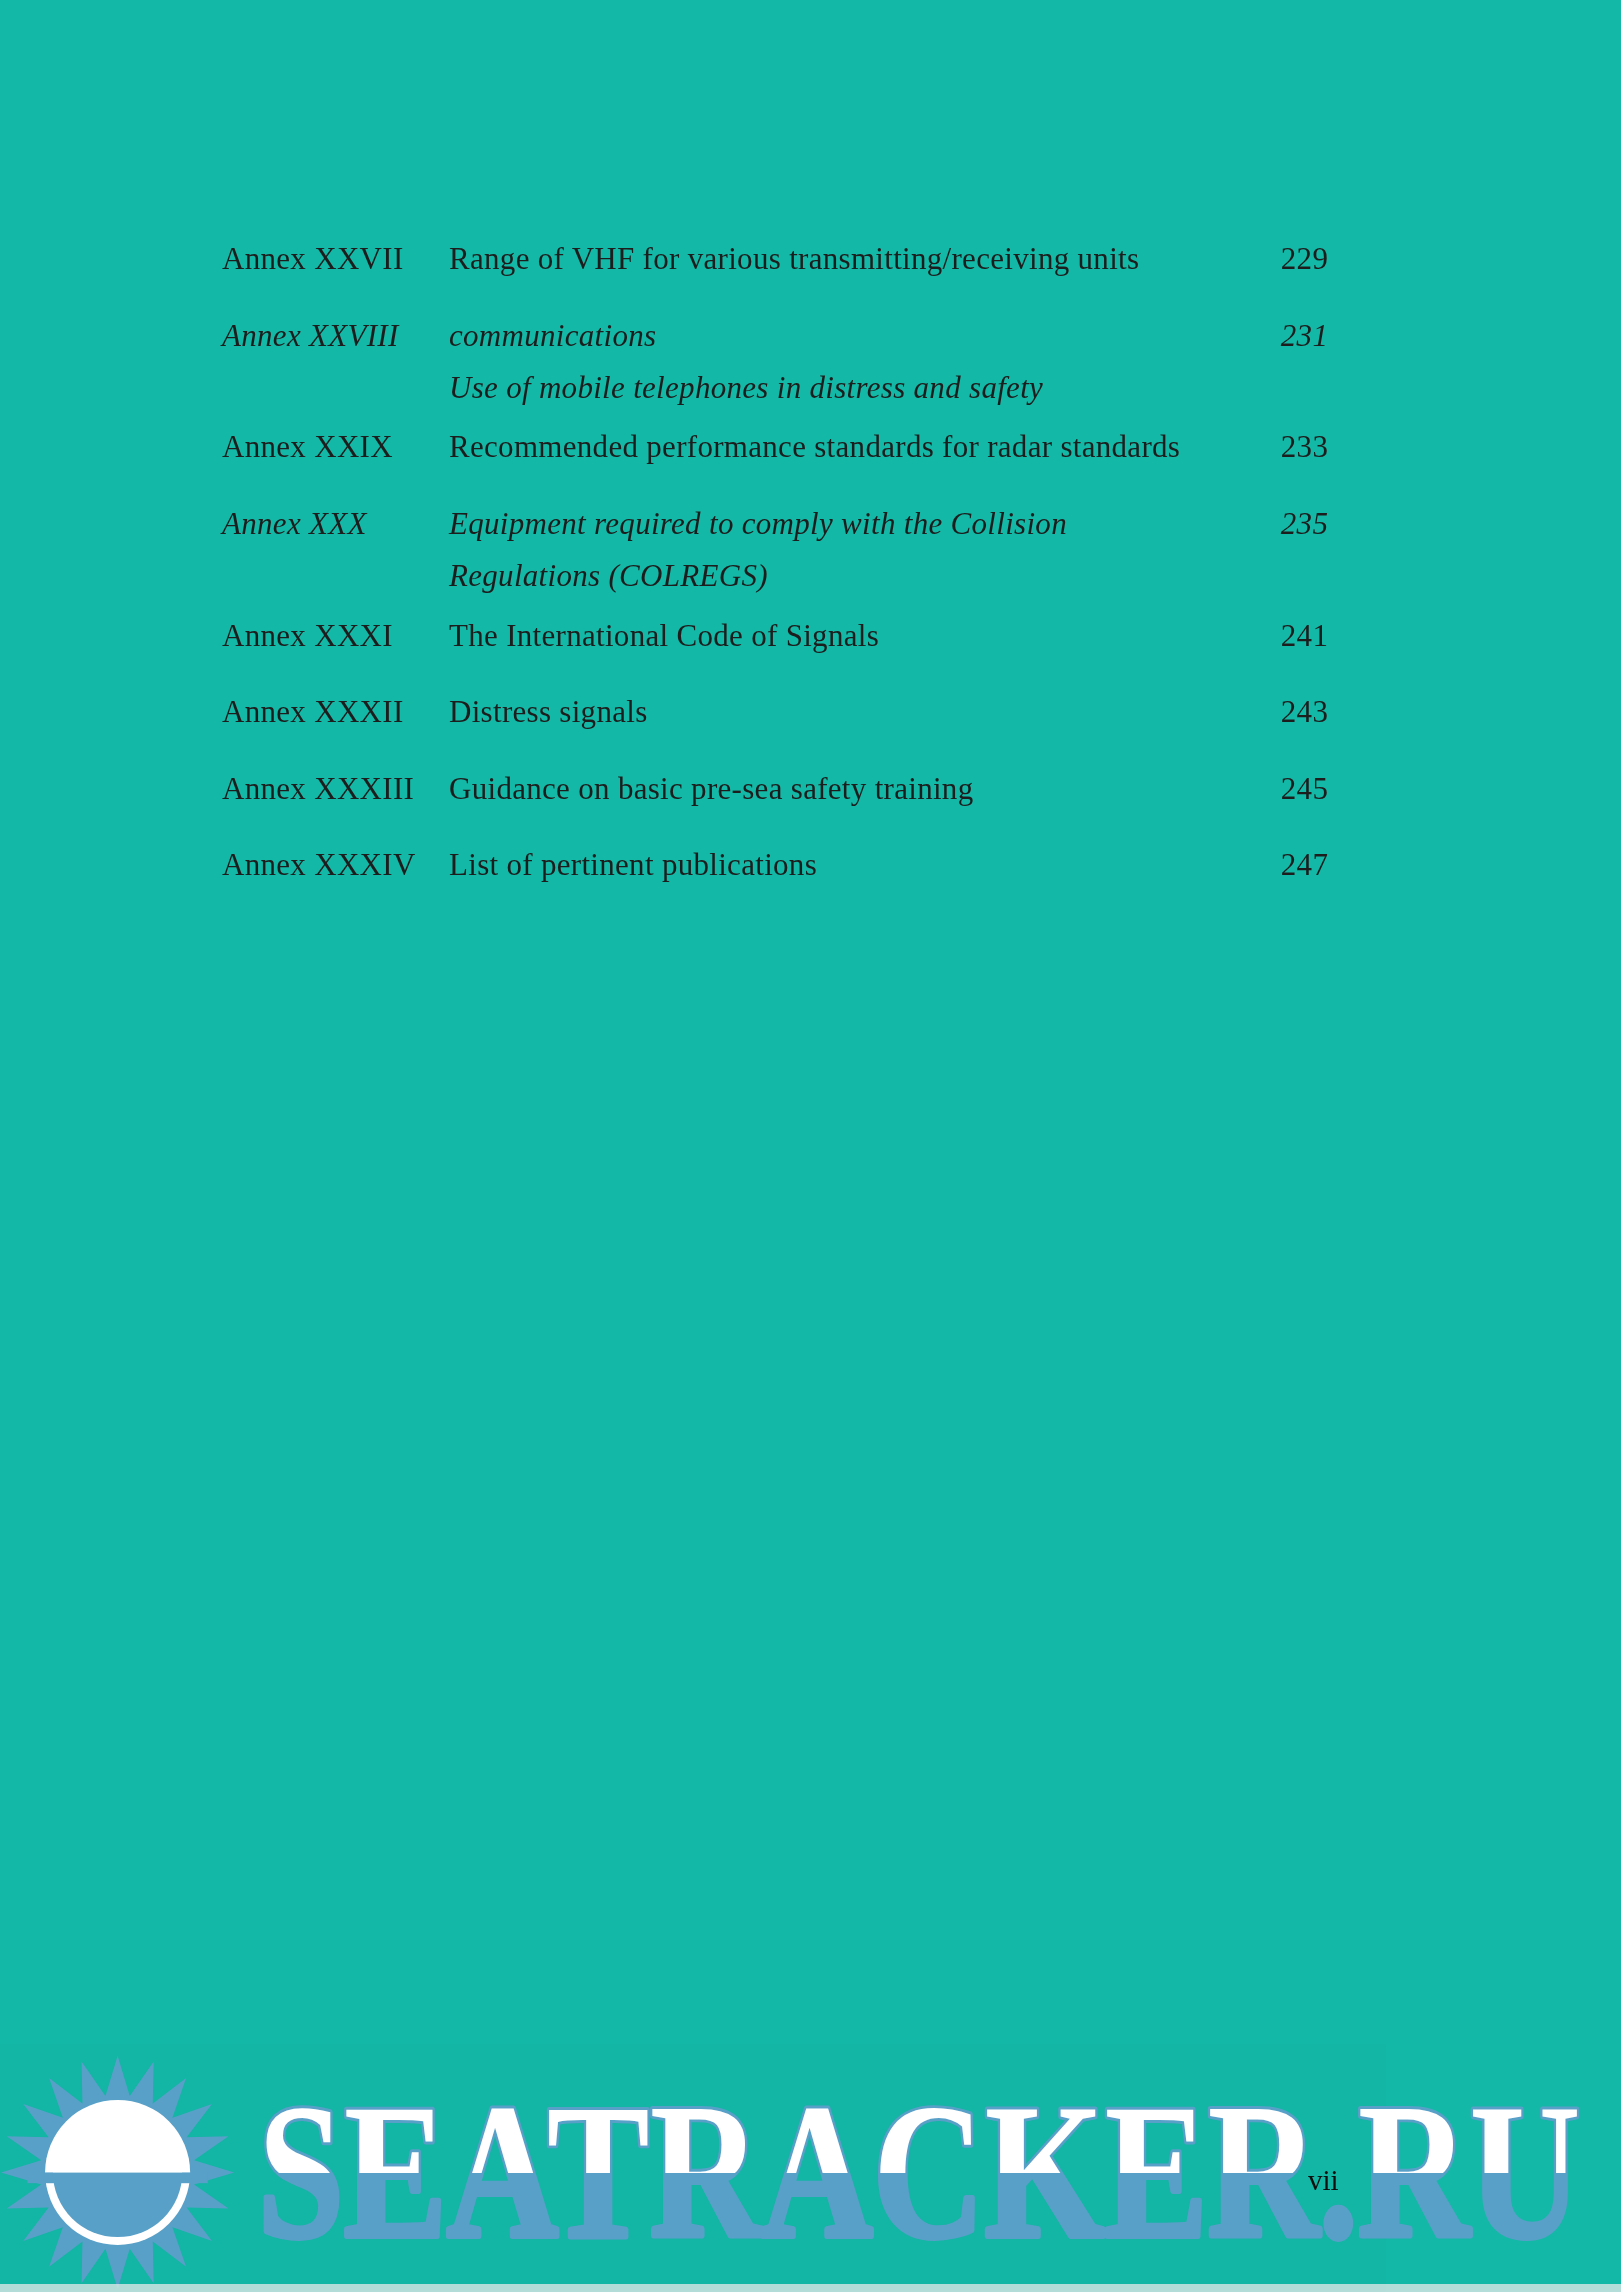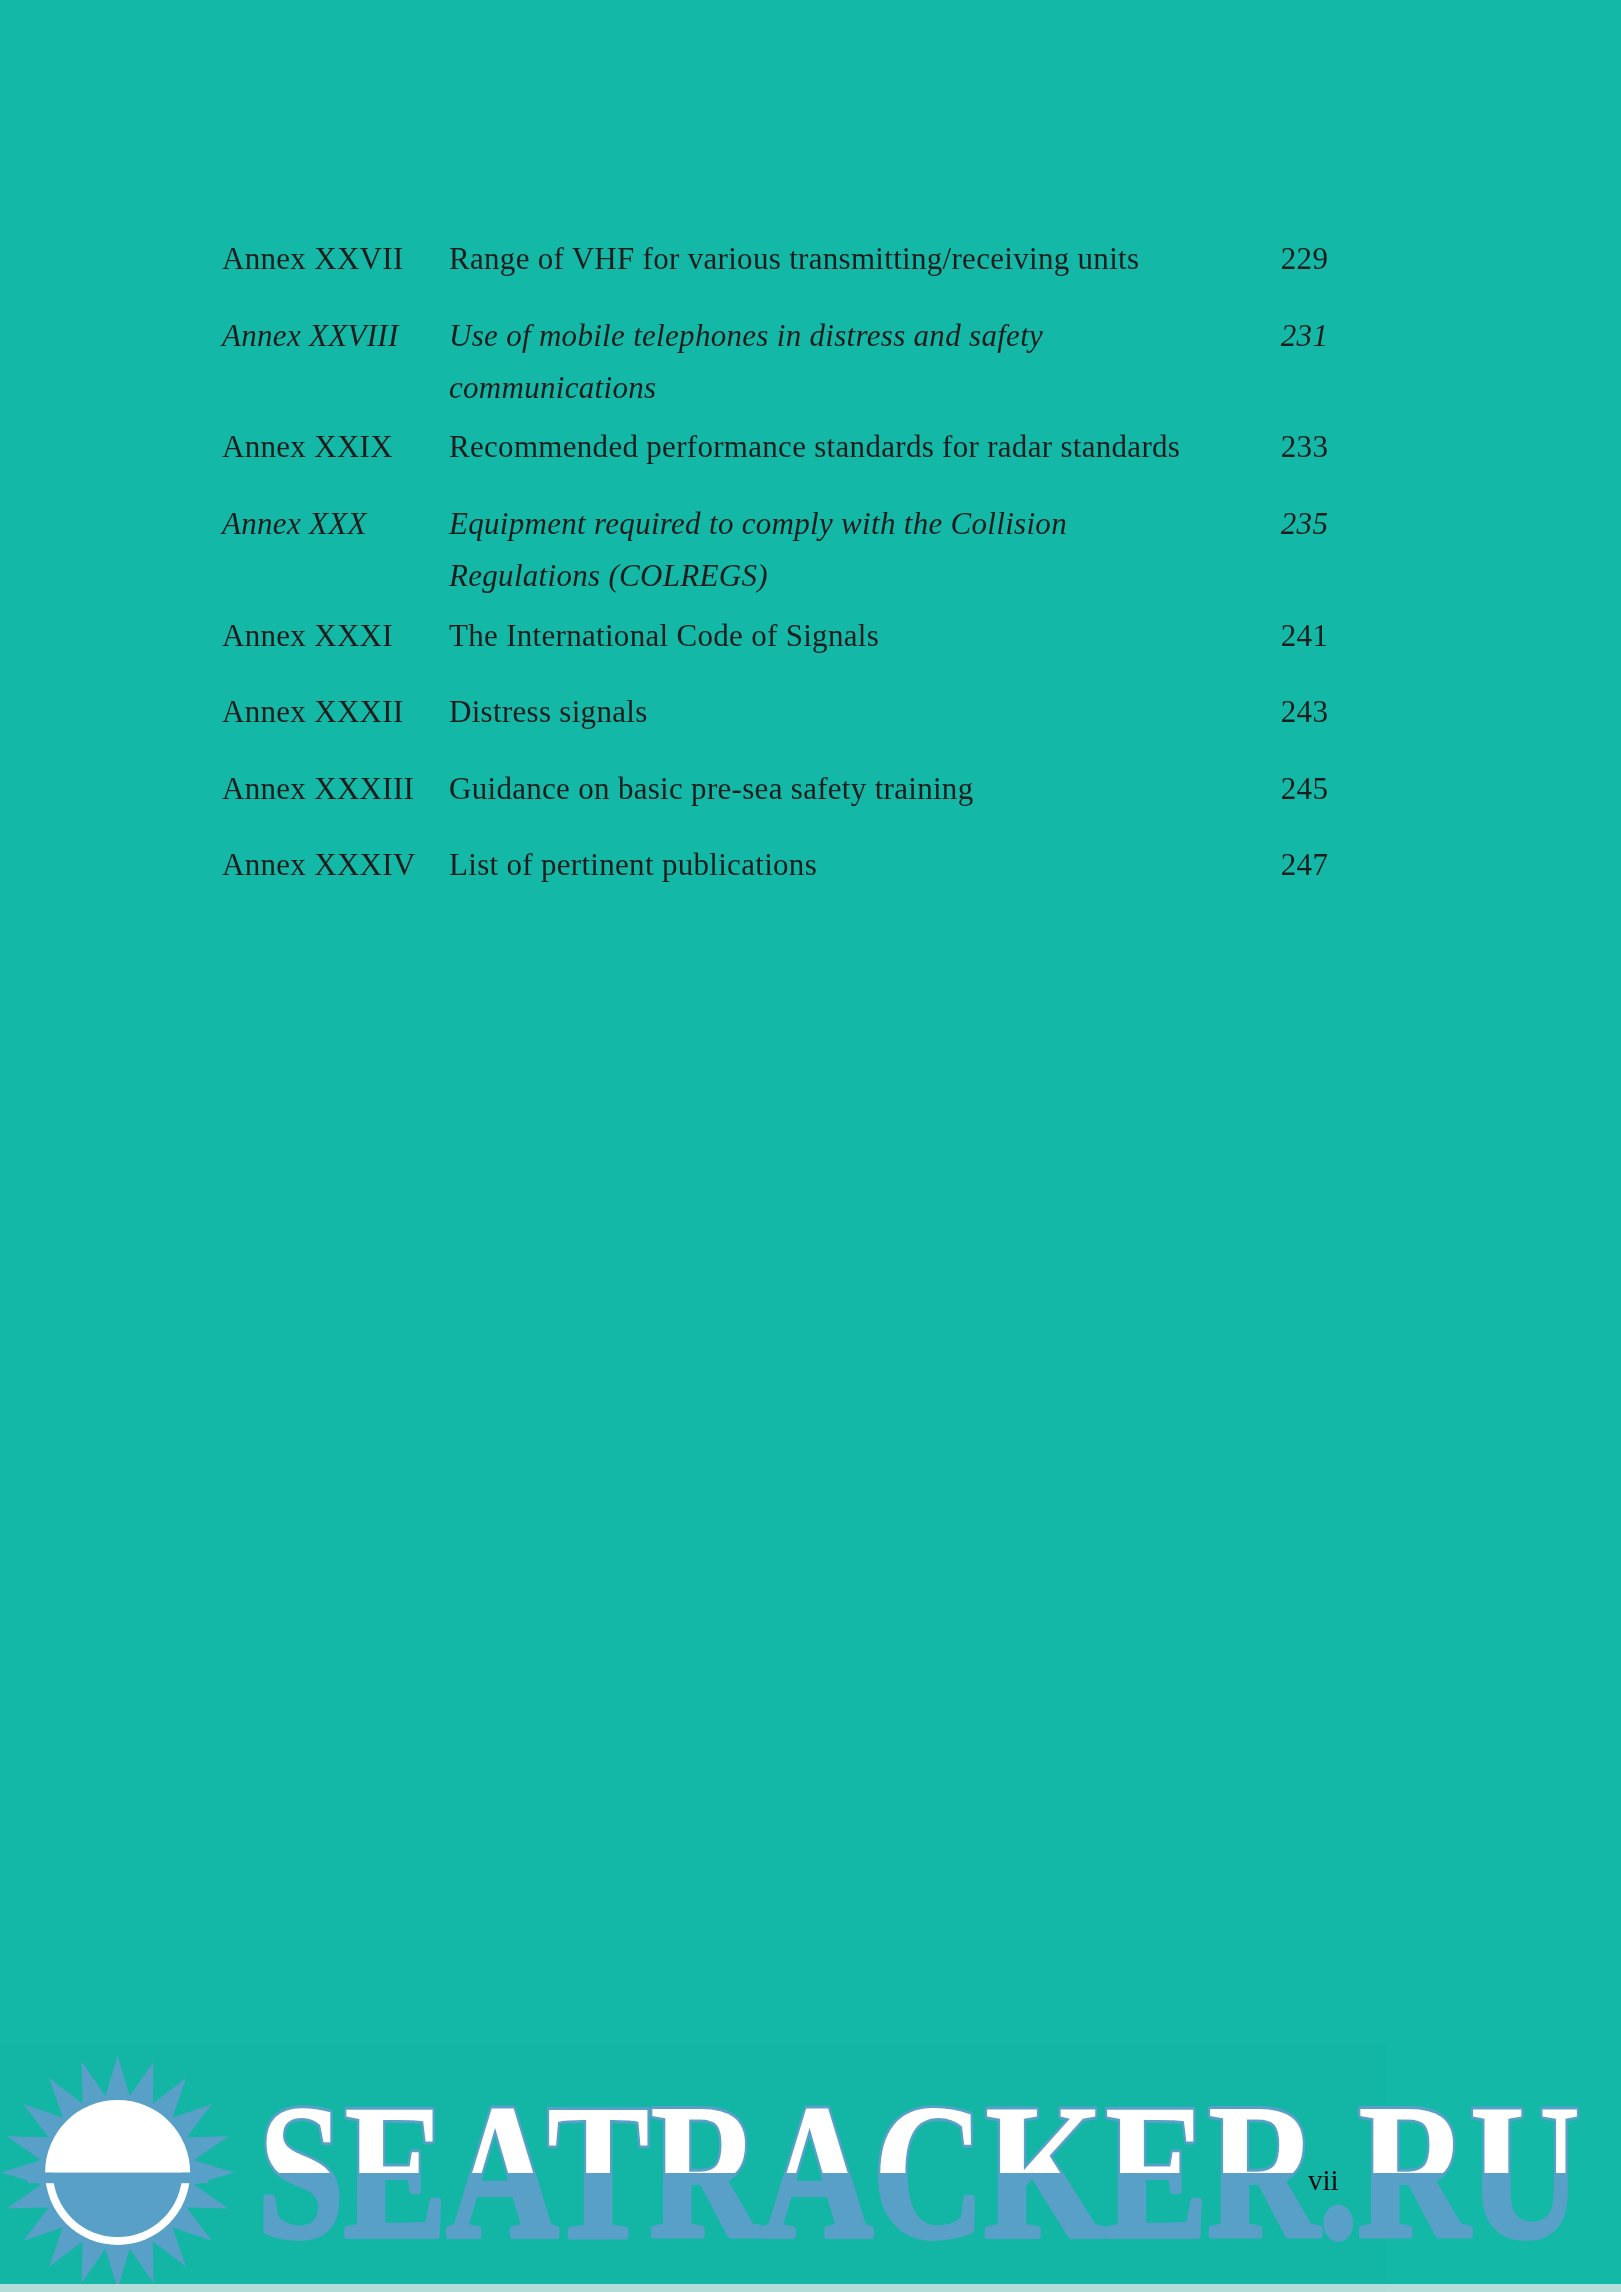--- a/index.html
+++ b/index.html
@@ -71,22 +71,22 @@
       <div class="toc-row">
       <div class="col-label">Annex XXVII</div>
       <div class="col-title">
           <div>Range of VHF for various transmitting/receiving units</div>
         </div>
       <div class="col-page">229</div>
     </div>
       <div class="toc-row multi">
       <div class="col-label">Annex XXVIII</div>
       <div class="col-title">
+          <div>communications</div>
           <div>Use of mobile telephones in distress and safety</div>
-          <div>communications</div>
         </div>
       <div class="col-page">231</div>
     </div>
       <div class="toc-row">
       <div class="col-label">Annex XXIX</div>
       <div class="col-title">
           <div>Recommended performance standards for radar standards</div>
         </div>
       <div class="col-page">233</div>
     </div>

